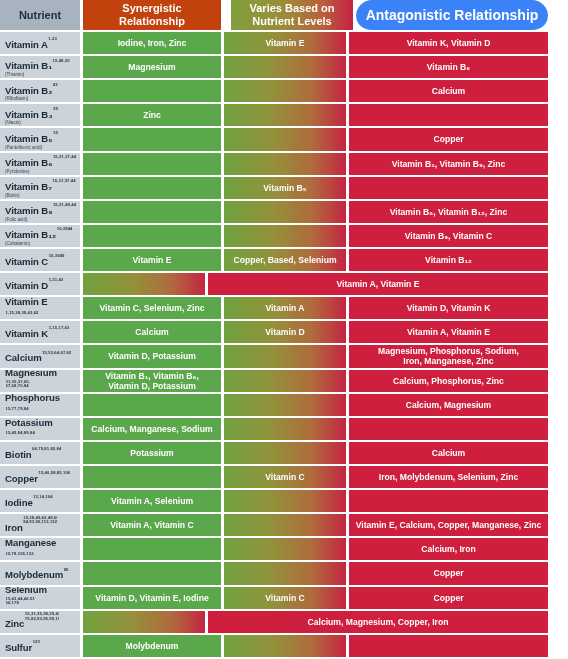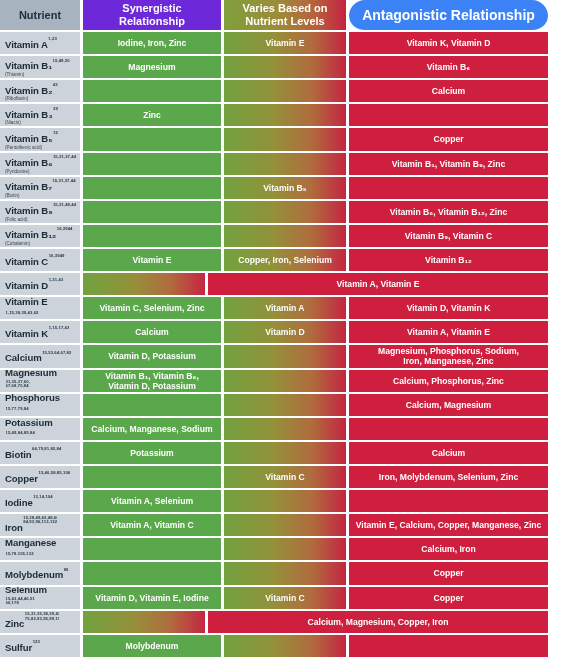--- a/index.html
+++ b/index.html
@@ -41,36 +41,37 @@
 
   .hdr-nutrient {
     background: #a7b3bf;
     color: #20303f;
     font-weight: bold;
     font-size: 11px;
     border-right: 3px solid #ffffff;
     border-bottom: 2px solid #ffffff;
   }
   .hdr-syn {
-    background: #6d28d9;
+    background: #c2410c;
     color: #ffffff;
     font-weight: bold;
     font-size: 11px;
     line-height: 13px;
     border-right: 3px solid #ffffff;
     border-bottom: 2px solid #ffffff;
   }
   .hdr-var {
     background: linear-gradient(90deg, #7fa03c 0%, #9d8b38 45%, #b8603c 75%, #c42241 100%);
     color: #ffffff;
     font-weight: bold;
     font-size: 11px;
     line-height: 13px;
     border-right: 3px solid #ffffff;
     border-bottom: 2px solid #ffffff;
+    margin-left: 7px;
   }
   .hdr-ant {
     background: #3b82f6;
     color: #ffffff;
     font-weight: bold;
     font-size: 14px;
     line-height: 13px;
     border-bottom: 2px solid #ffffff;
     border-radius: 16px;
   }
@@ -310,21 +311,21 @@
         </div>
       </div>
       <div class="row">
         <div class="cell c-nutrient nutrient-cell">
           <span class="txtwrap"><span class="nm">Vitamin C</span><span class="refs">16,3949</span></span>
         </div>
         <div class="cell c-syn syn-cell">
           <span class="multiline">Vitamin E</span>
         </div>
         <div class="cell c-var var-cell">
-          <span class="multiline">Copper, Iron, Selenium</span>
+          <span class="multiline">Copper, Based, Selenium</span>
         </div>
         <div class="cell c-ant ant-cell">
           <span class="multiline">Vitamin B₁₂</span>
         </div>
       </div>
       <div class="row">
         <div class="cell c-nutrient nutrient-cell">
           <span class="txtwrap"><span class="nm">Vitamin D</span><span class="refs">1,31,43</span></span>
         </div>
         <div class="cell c-var var-cell">

